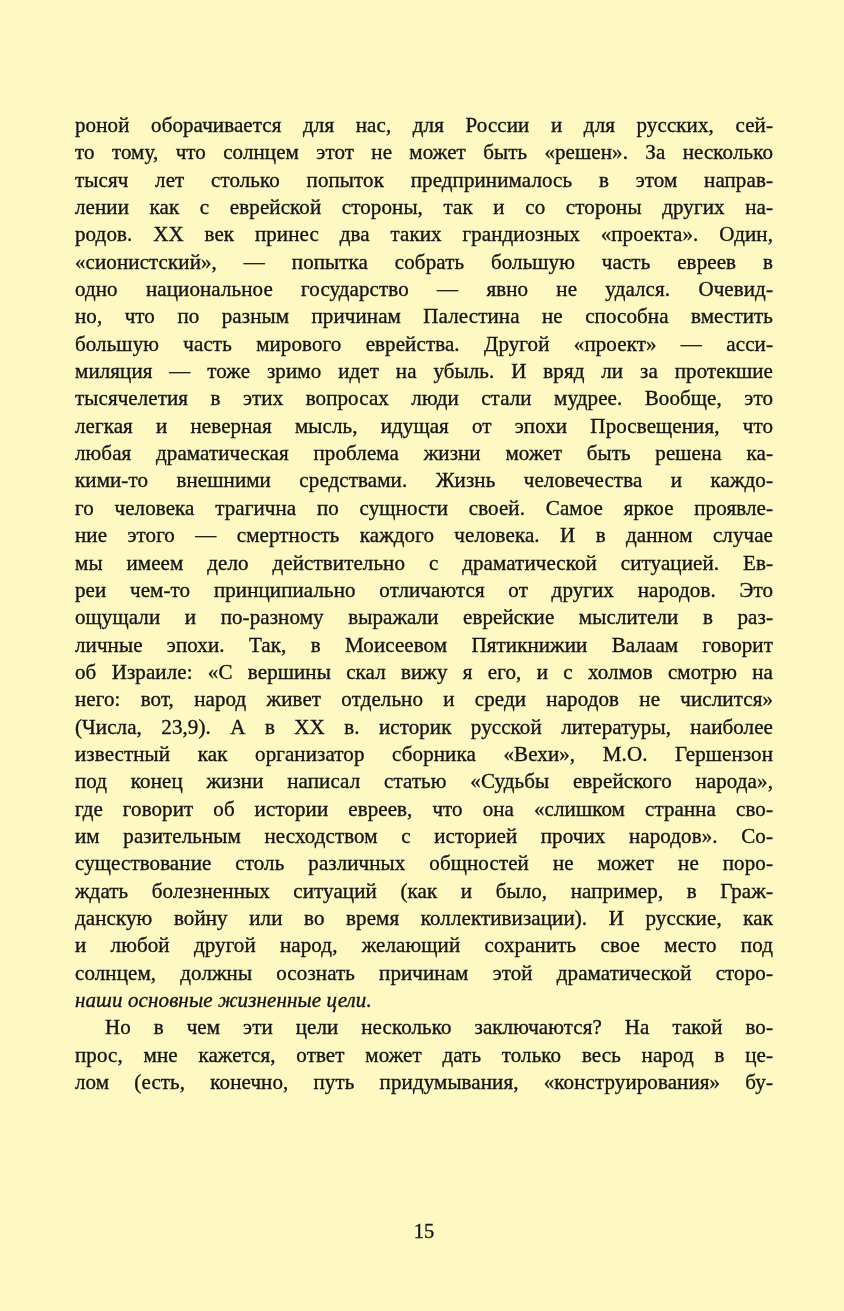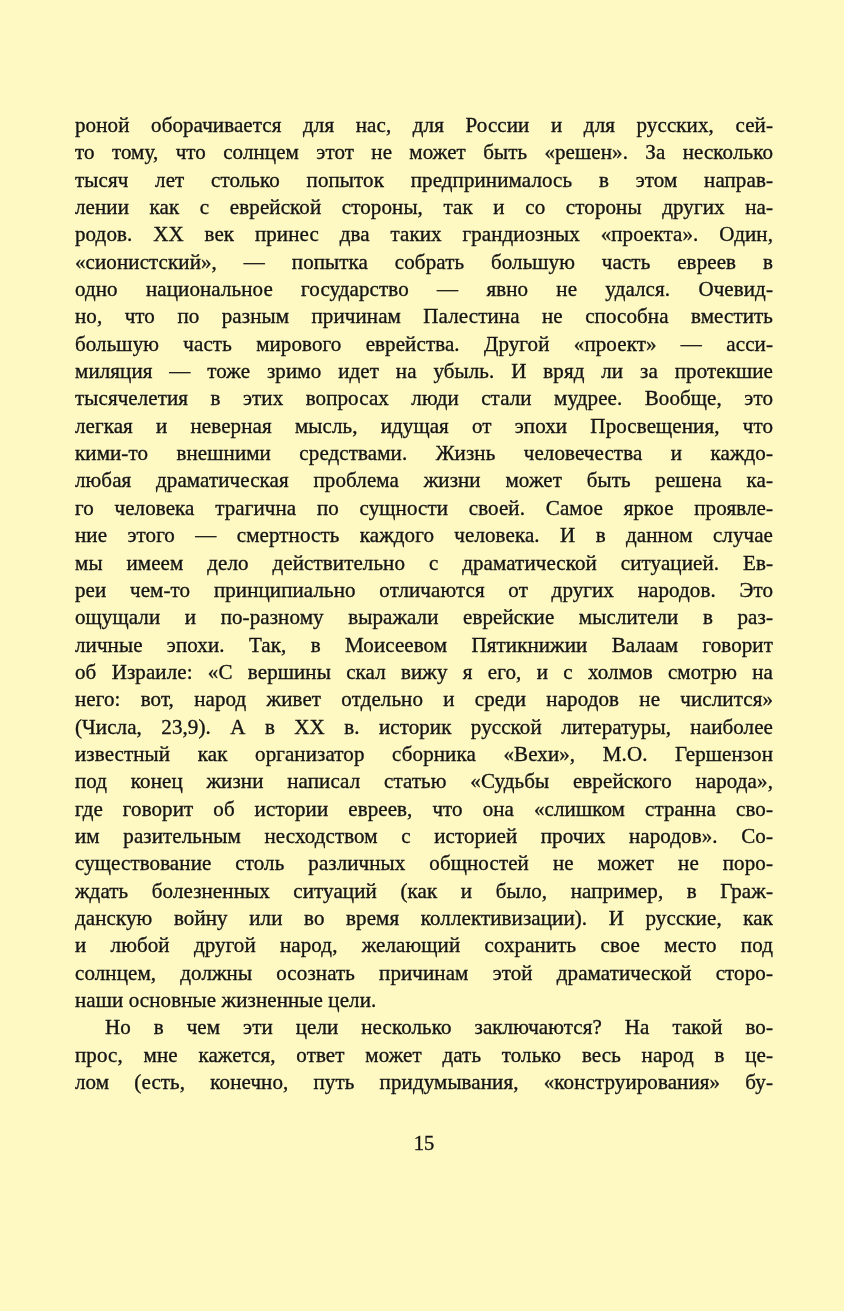--- a/index.html
+++ b/index.html
@@ -35,25 +35,26 @@
     white-space: nowrap-off;
     letter-spacing: 0.1px;
     -webkit-text-stroke: 0.35px #141414;
     overflow: hidden;
   }
   .text-line.indent {
     text-indent: 30px;
   }
   .text-line.last-left {
     text-align-last: left;
+    font-style: italic;
   }
   .page-number {
     position: absolute;
     left: 75px;
-    top: 1132px;
+    top: 1220px;
     width: 698px;
     text-align: center;
     font-size: 20.5px;
     -webkit-text-stroke: 0.35px #141414;
   }
 </style>
 </head>
 <body>
 
 <div class="book-page">
@@ -64,22 +65,22 @@
         <div class="text-line">тысяч лет столько попыток предпринималось в этом направ-</div>
         <div class="text-line">лении как с еврейской стороны, так и со стороны других на-</div>
         <div class="text-line">родов. XX век принес два таких грандиозных «проекта». Один,</div>
         <div class="text-line">«сионистский», — попытка собрать большую часть евреев в</div>
         <div class="text-line">одно национальное государство — явно не удался. Очевид-</div>
         <div class="text-line">но, что по разным причинам Палестина не способна вместить</div>
         <div class="text-line">большую часть мирового еврейства. Другой «проект» — асси-</div>
         <div class="text-line">миляция — тоже зримо идет на убыль. И вряд ли за протекшие</div>
         <div class="text-line">тысячелетия в этих вопросах люди стали мудрее. Вообще, это</div>
         <div class="text-line">легкая и неверная мысль, идущая от эпохи Просвещения, что</div>
+        <div class="text-line">любая драматическая проблема жизни может быть решена ка-</div>
         <div class="text-line">кими-то внешними средствами. Жизнь человечества и каждо-</div>
-        <div class="text-line">любая драматическая проблема жизни может быть решена ка-</div>
         <div class="text-line">го человека трагична по сущности своей. Самое яркое проявле-</div>
         <div class="text-line">ние этого — смертность каждого человека. И в данном случае</div>
         <div class="text-line">мы имеем дело действительно с драматической ситуацией. Ев-</div>
         <div class="text-line">реи чем-то принципиально отличаются от других народов. Это</div>
         <div class="text-line">ощущали и по-разному выражали еврейские мыслители в раз-</div>
         <div class="text-line">личные эпохи. Так, в Моисеевом Пятикнижии Валаам говорит</div>
         <div class="text-line">об Израиле: «С вершины скал вижу я его, и с холмов смотрю на</div>
         <div class="text-line">него: вот, народ живет отдельно и среди народов не числится»</div>
         <div class="text-line">(Числа, 23,9). А в XX в. историк русской литературы, наиболее</div>
         <div class="text-line">известный как организатор сборника «Вехи», М.О. Гершензон</div>

